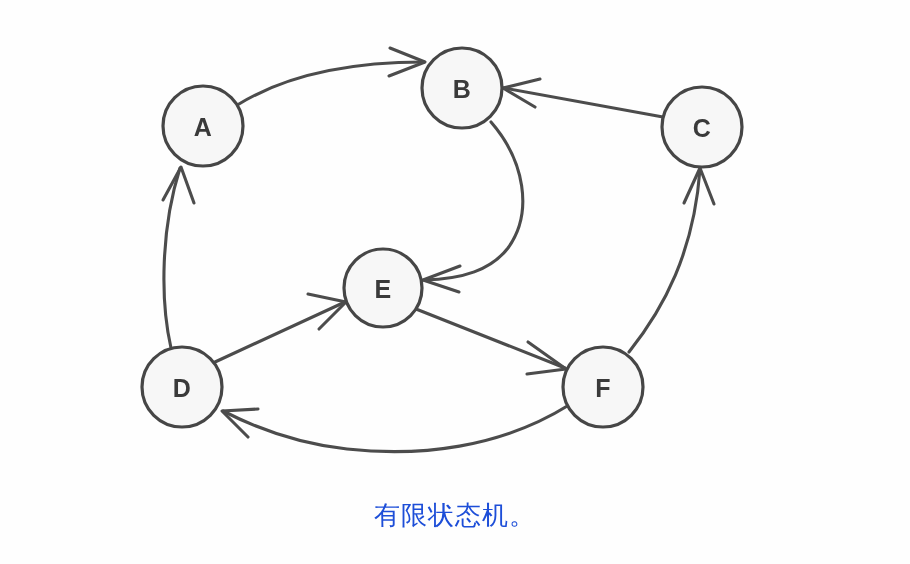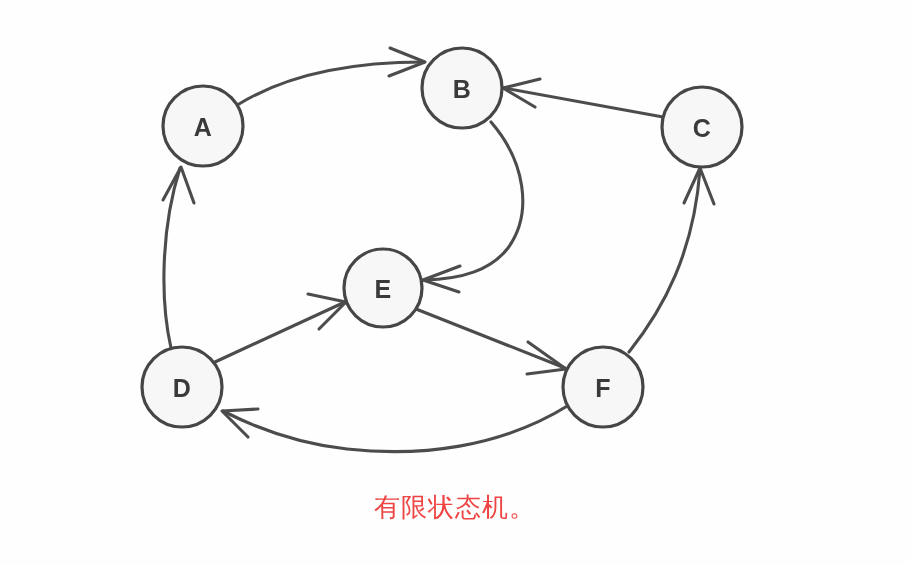--- a/index.html
+++ b/index.html
@@ -52,25 +52,26 @@
     font-weight: bold;
     text-anchor: middle;
     dominant-baseline: central;
     letter-spacing: 0.3px;
   }
   .caption {
     position: absolute;
     left: 0;
     width: 910px;
     text-align: center;
-    color: #ef4444;
+    color: #1d4ed8;
     font-family: "DejaVu Sans", "Liberation Sans", sans-serif;
     font-size: 26px;
     letter-spacing: 1px;
     white-space: nowrap;
+    margin-top: 8px;
   }
 </style>
 </head>
 <body>
 
 <div id="canvas">
 
   <svg id="graph-svg" viewBox="0 0 910 564">
 
     <g>

